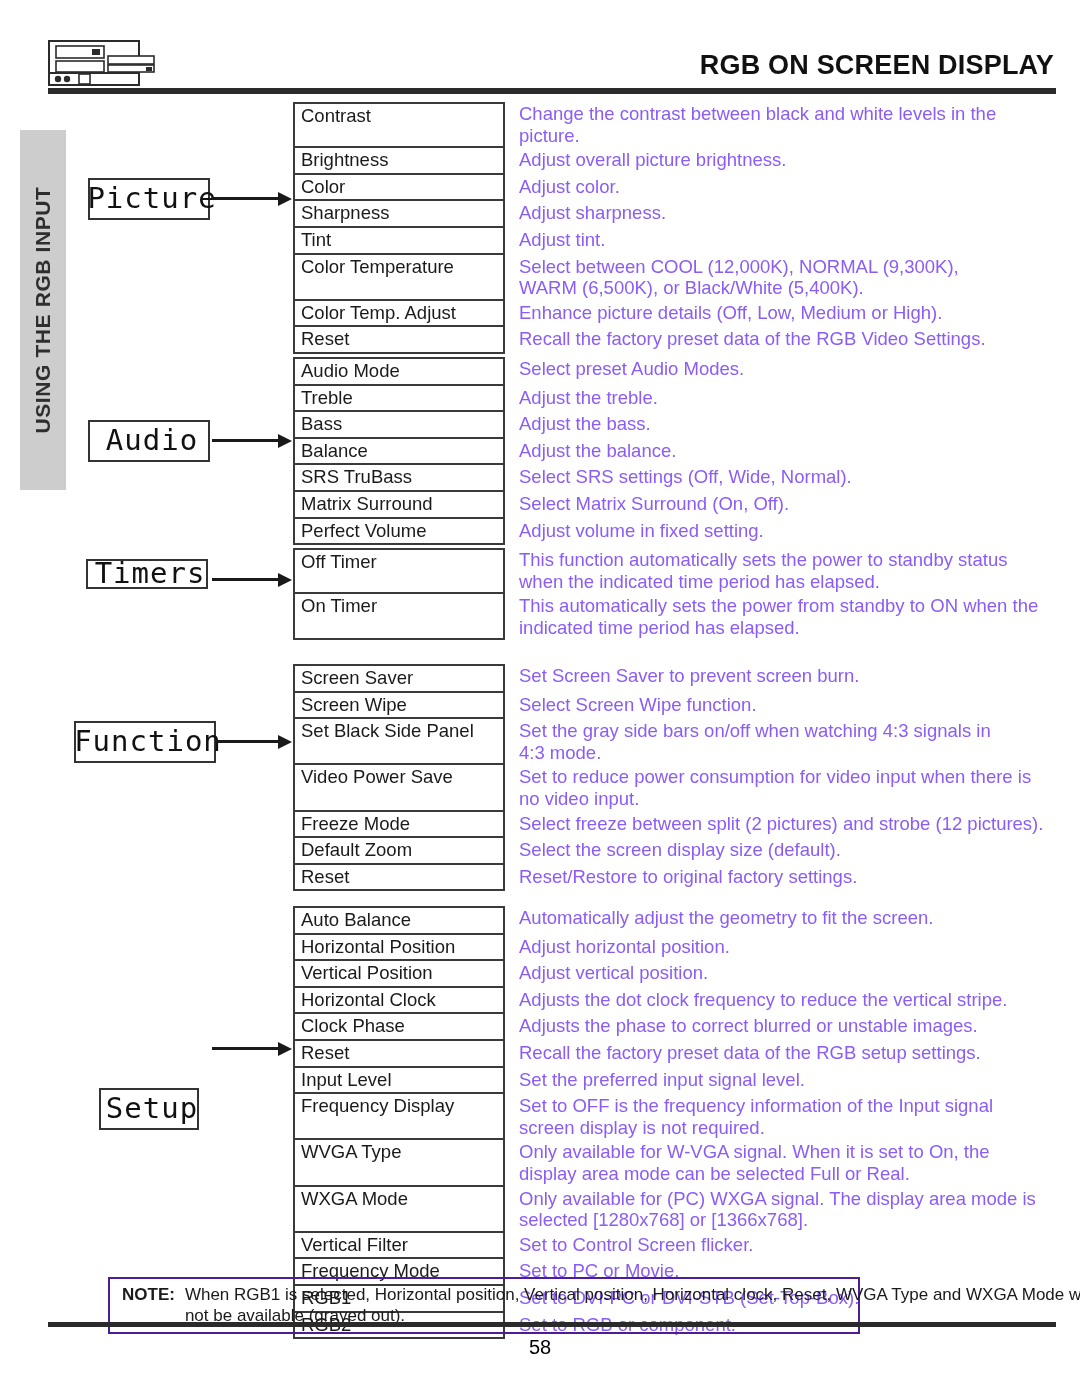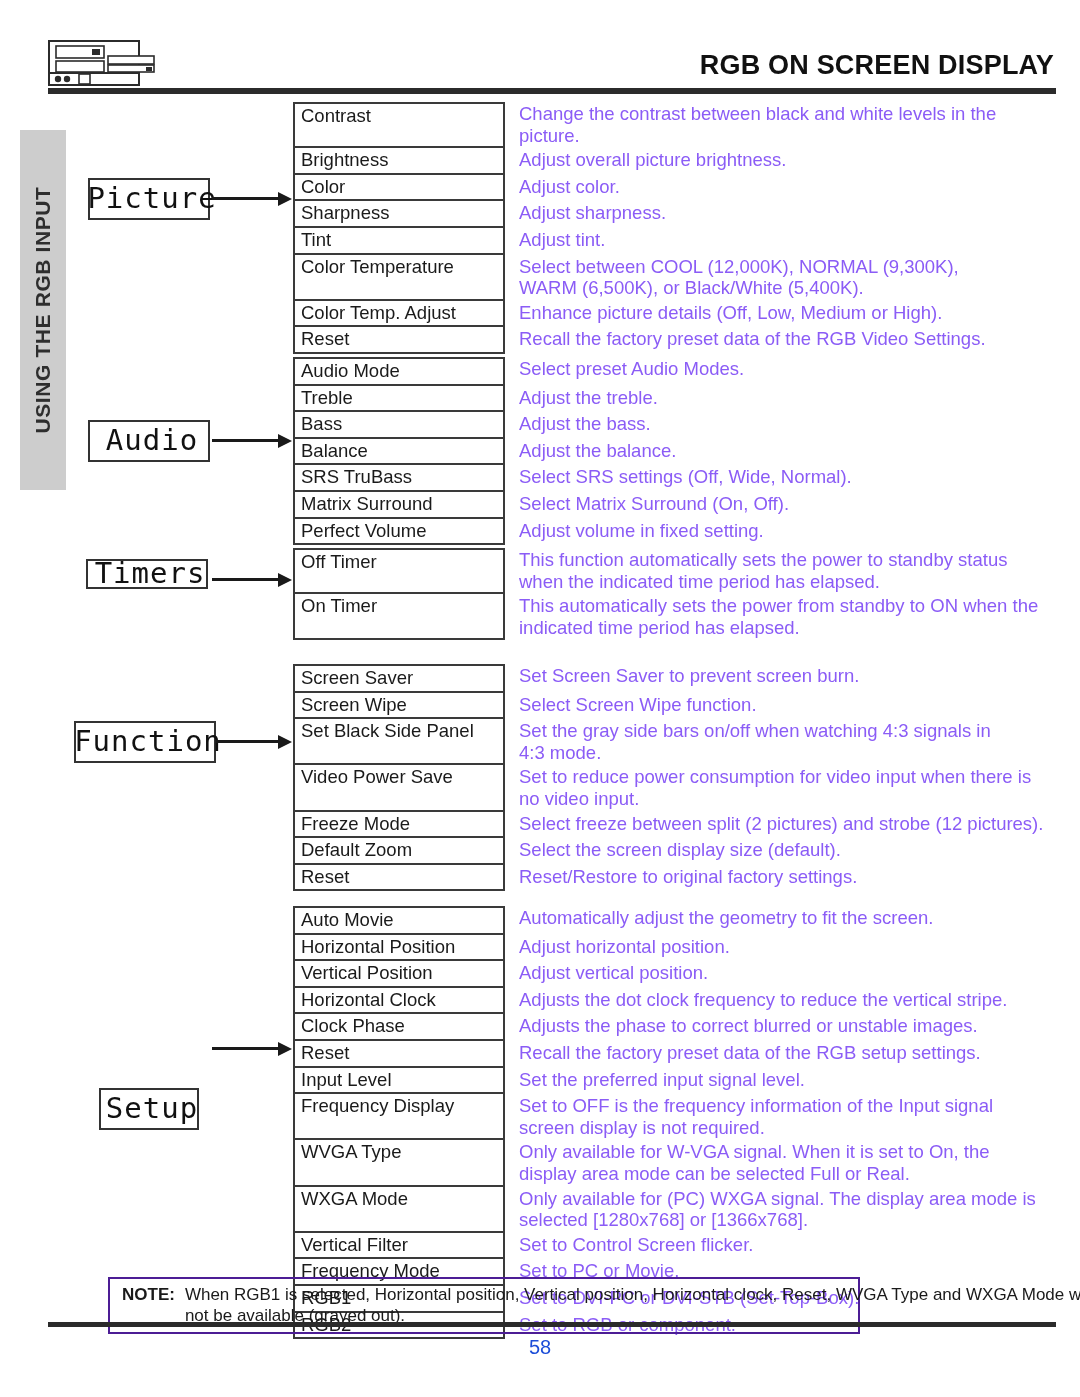--- a/index.html
+++ b/index.html
@@ -168,21 +168,21 @@
     left: 48px; top: 1322px;
     width: 1008px; height: 5px;
     background: #2b2b2b;
   }
   #page-number {
     position: absolute;
     left: 0; top: 1336px;
     width: 1080px;
     text-align: center;
     font-size: 20px;
-    color: #1d4ed8;
+    color: #000000;
   }
 </style>
 </head>
 <body>
 
 <div id="header">
   <svg id="device-icon" viewBox="0 0 108 48">
     <rect x="1" y="1" width="90" height="44" fill="#ffffff" stroke="#2b2b2b" stroke-width="2"></rect>
     <rect x="8" y="6" width="48" height="12" fill="#ffffff" stroke="#2b2b2b" stroke-width="1.6"></rect>
     <rect x="44" y="9" width="8" height="6" fill="#2b2b2b"></rect>
@@ -396,21 +396,21 @@
     </div>
     <div class="opt-row">
       <div class="opt-name">Reset</div>
       <div class="opt-desc">
         <span class="dl">Reset/Restore to original factory settings.</span>
       </div>
     </div>
   </div>
 <div class="opt-table" style="top:906px;">
     <div class="opt-row">
-      <div class="opt-name">Auto Movie</div>
+      <div class="opt-name">Auto Balance</div>
       <div class="opt-desc">
         <span class="dl">Automatically adjust the geometry to fit the screen.</span>
       </div>
     </div>
     <div class="opt-row">
       <div class="opt-name">Horizontal Position</div>
       <div class="opt-desc">
         <span class="dl">Adjust horizontal position.</span>
       </div>
     </div>

